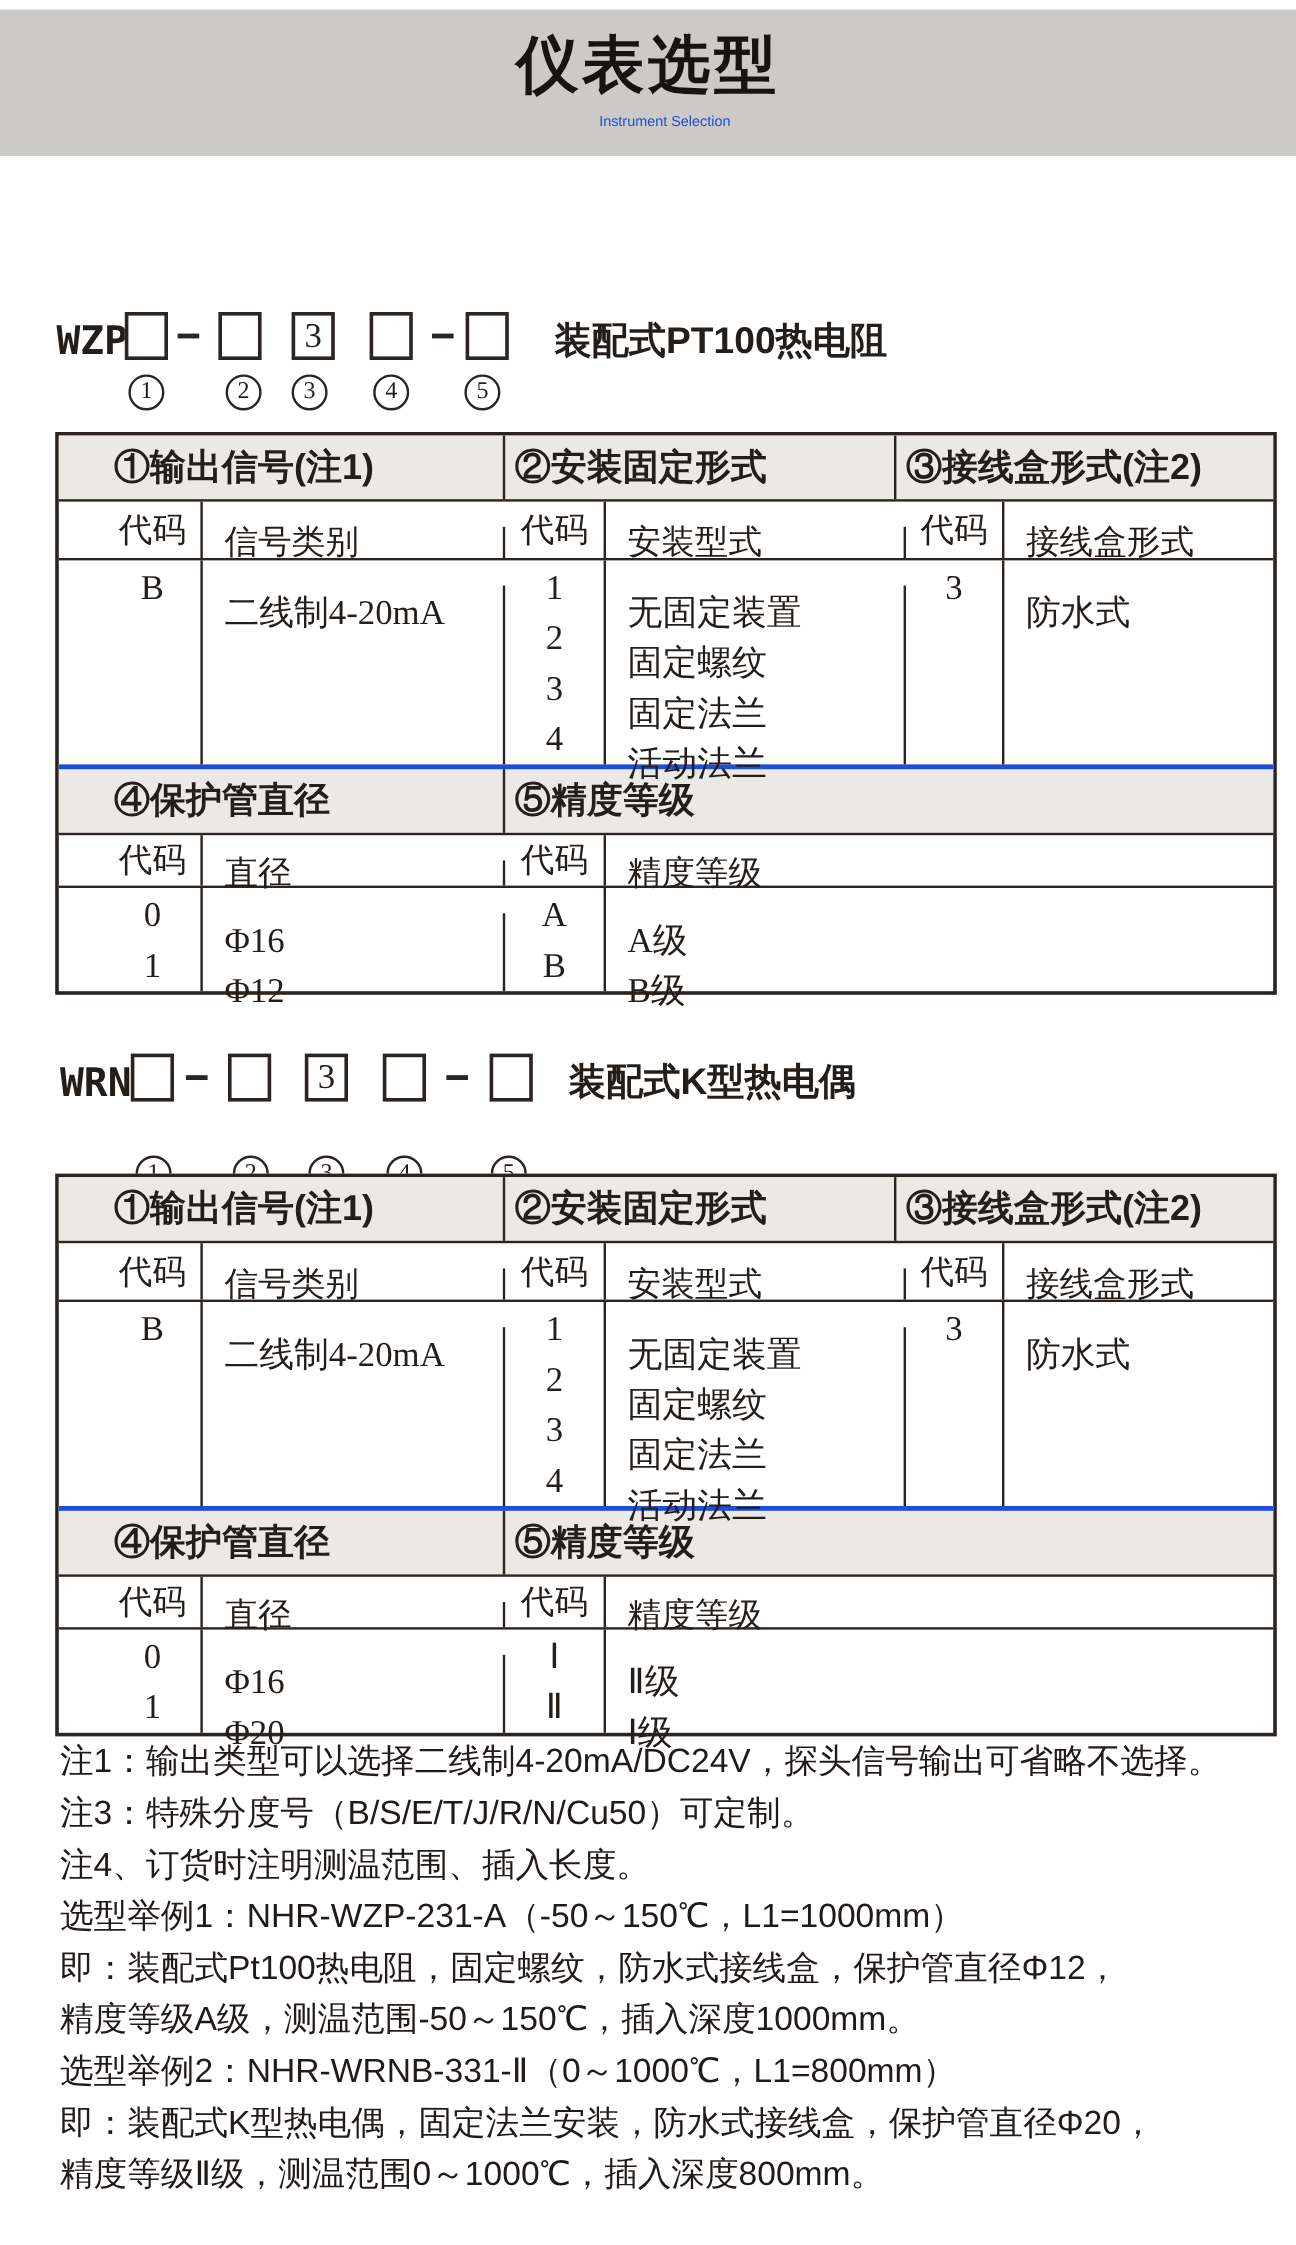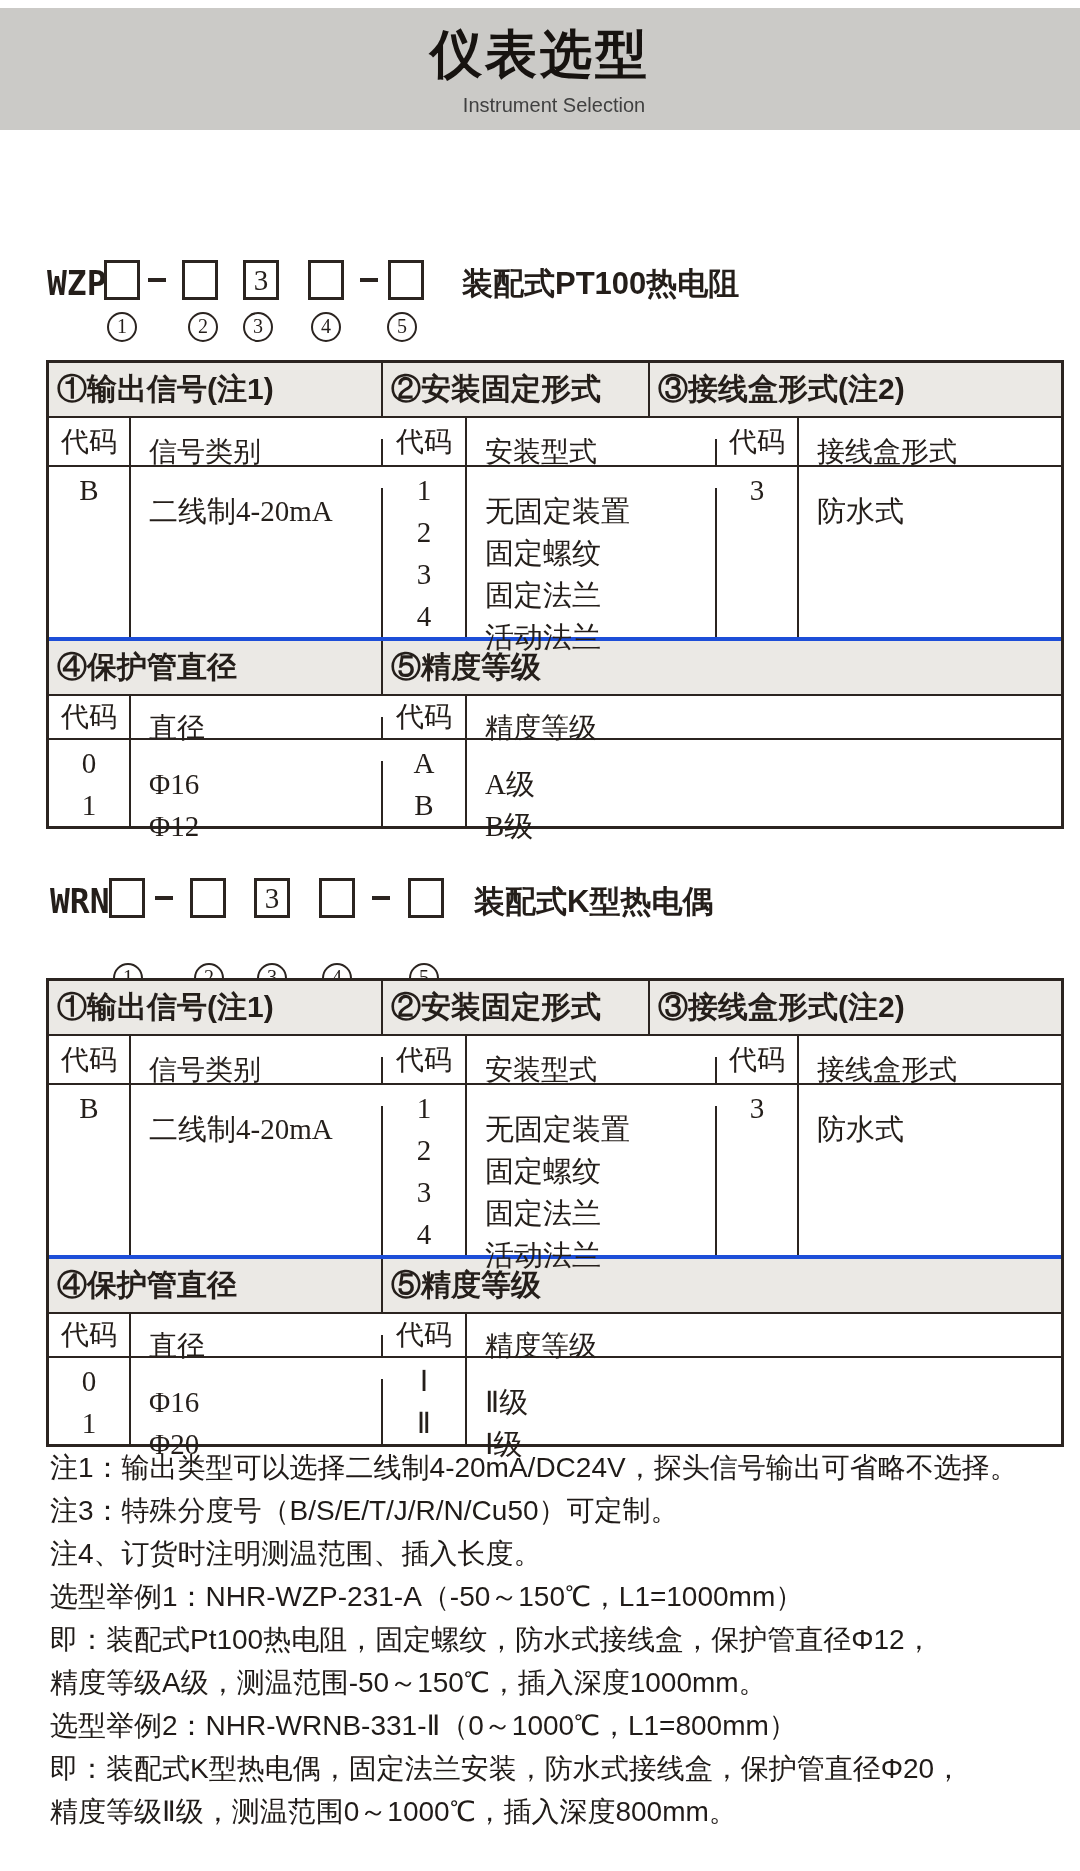--- a/index.html
+++ b/index.html
@@ -3,44 +3,44 @@
 <meta charset="utf-8">
 <style>
   html,body{margin:0;padding:0;}
   body{
     width:1080px;height:1871px;position:relative;background:#ffffff;
     font-family:"Liberation Sans", sans-serif;color:#241e1a;overflow:hidden;
   }
   
   .banner{position:absolute;top:8px;left:0;width:1080px;height:122px;background:#cbcac7;text-align:center;}
   .banner-title{font-size:52px;font-weight:bold;letter-spacing:3px;padding-top:12px;color:#171310;}
-  .banner-sub{font-size:20px;margin-top:4px;color:#404040;padding-left:28px;}
+  .banner-sub{font-size:12px;margin-top:4px;color:#1d4ed8;padding-left:28px;}
   
   .model-line{position:absolute;left:0;width:1080px;height:42px;}
   .model-prefix{position:absolute;top:4px;font-family:"DejaVu Sans Mono", monospace;font-size:33px;font-weight:bold;color:#241e1a;}
   .code-box{position:absolute;top:0;width:36px;height:40px;border:3px solid #2b2420;box-sizing:border-box;
     text-align:center;font-family:"Liberation Serif", serif;font-size:29px;line-height:34px;background:#fff;}
   .dash{position:absolute;top:18px;width:18px;height:4px;background:#2b2420;}
   .model-desc{position:absolute;top:3px;font-size:31px;font-weight:bold;color:#241e1a;}
   .circle-row{position:absolute;left:0;width:1080px;height:32px;}
   .circle-num{position:absolute;top:0;width:30px;height:30px;border:2px solid #2b2420;border-radius:50%;box-sizing:border-box;
     text-align:center;font-family:"Liberation Serif", serif;font-size:20px;line-height:25px;}
   
   .sel-table{position:absolute;left:46px;width:1018px;border:3px solid #2b2420;box-sizing:border-box;background:#fff;}
-  .t-row{display:flex;border-top:2px solid #2b2420;}
+  .t-row{display:flex;border-top:2px solid #2b2420;padding-left:38px;}
   .t-row.first{border-top:none;}
   .t-row.thick{border-top:4px solid #1d4ed8;}
   .cell{box-sizing:border-box;border-right:2px solid #2b2420;display:flex;align-items:center;}
   .cell.last{border-right:none;}
   .hdr{background:#ebe9e5;height:53px;font-size:30px;font-weight:bold;}
   .hdr .cell{padding-left:8px;}
   .sub{font-family:"Liberation Serif", serif;font-size:28px;}
   .h47{height:47px;} .h42{height:42px;}
   .body-row{font-family:"Liberation Serif", serif;font-size:29px;}
-  .w-h1{width:334px;} .w-h2{width:267px;}
+  .w-h1{width:334px;} .w-h2{width:326px;}
   .w-c{width:82px;} .w-l{width:252px;} .w-c2{width:84px;} .w-l2{width:250px;}
   .flexcell{flex:1;}
   .code{justify-content:center;padding-left:0 !important;}
   .lbl{padding-left:18px;margin-top:21px;}
   .stack{display:block;align-items:flex-start;padding-top:2px;}
   .stack > div{height:42px;line-height:42px;}
   .stack.code{text-align:center;}
   .stack.lbl{padding-left:18px;}
   
   .notes{position:absolute;left:50px;top:1446px;width:1012px;font-size:28px;line-height:43px;font-weight:500;color:#201b18;}

